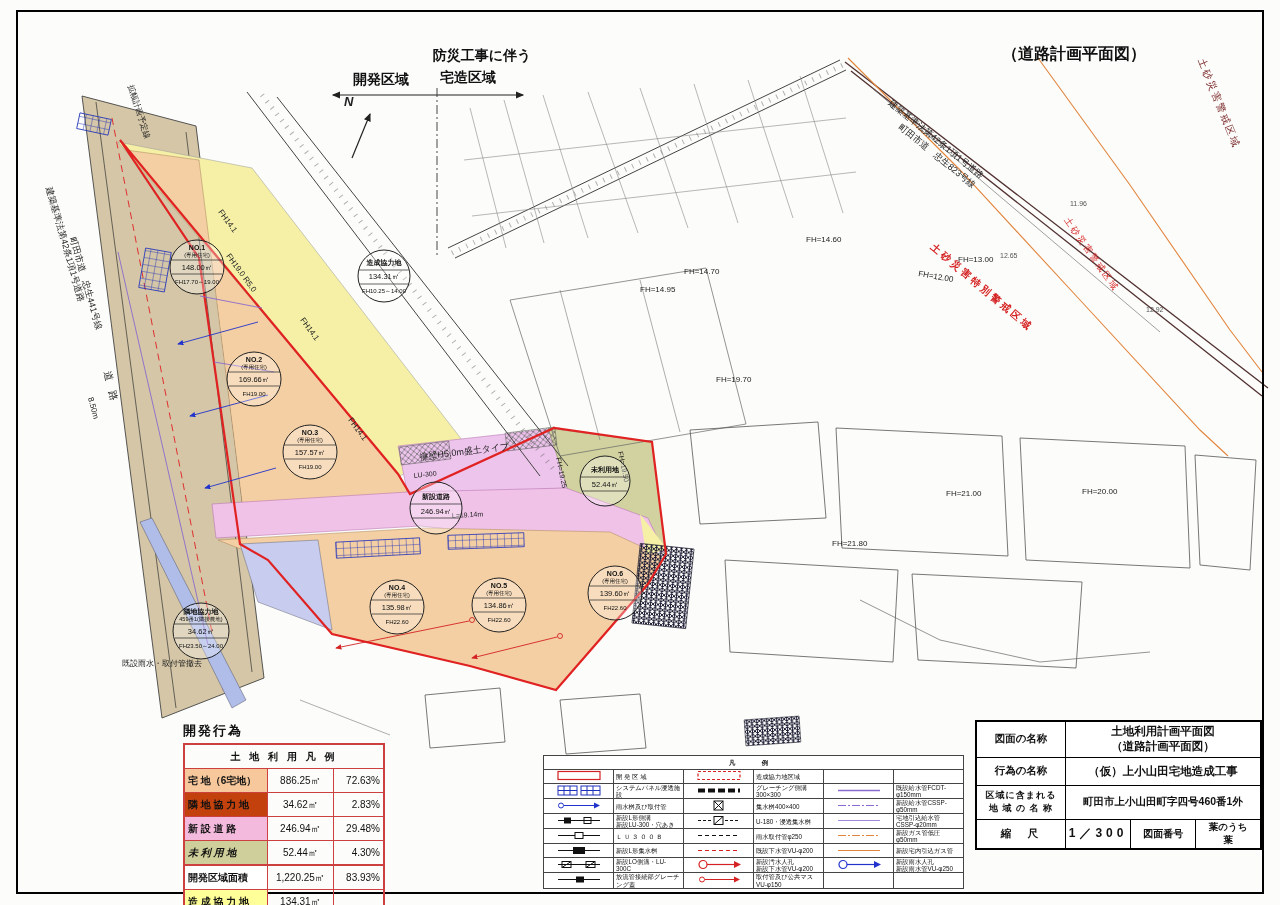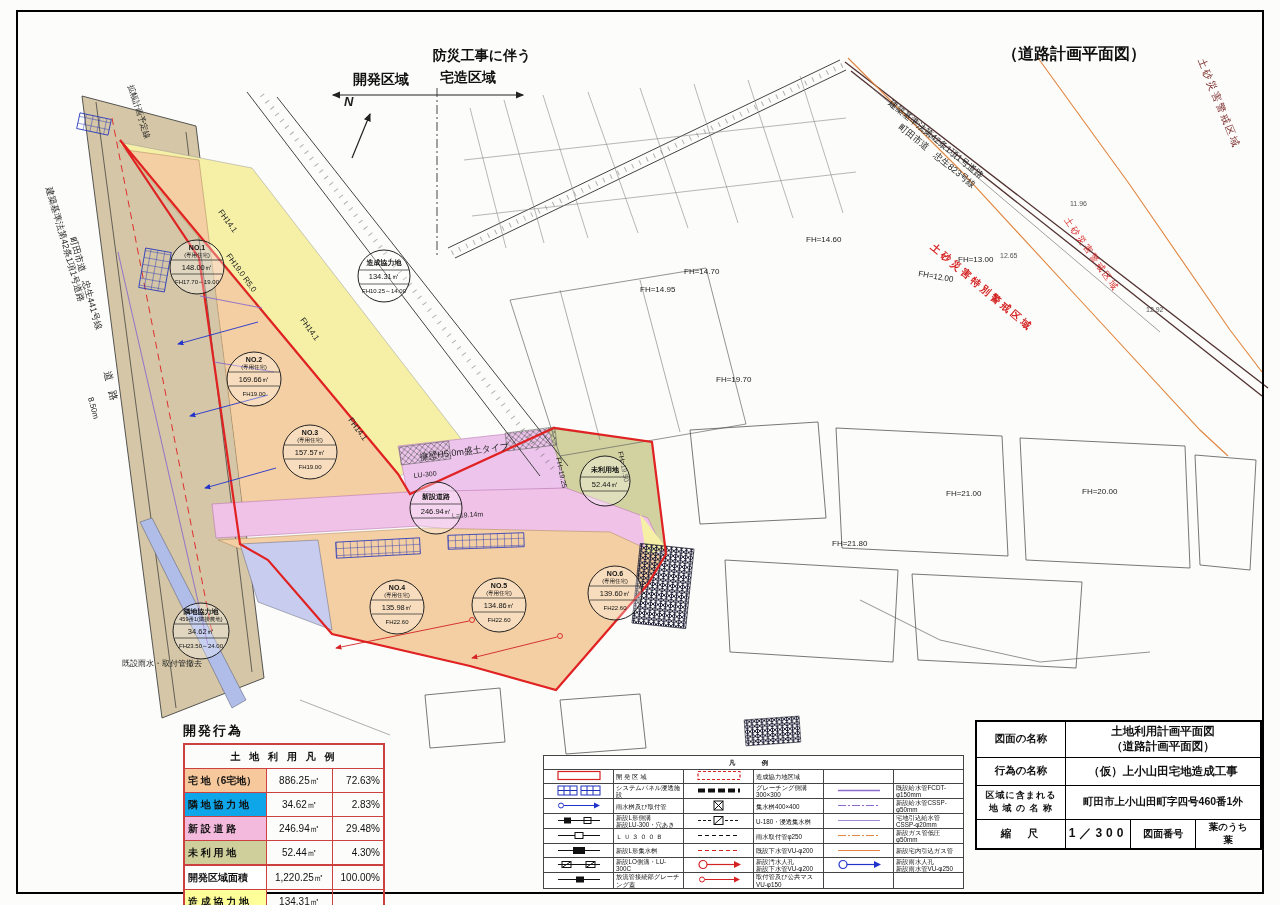--- a/index.html
+++ b/index.html
@@ -319,38 +319,38 @@
       <tbody>
           <tr>
             <td colspan="3" class="lu-head">土 地 利 用 凡 例</td>
           </tr>
       <tr>
         <td class="lu-label" style="background: rgb(247, 200, 155);">宅 地（6宅地）</td>
         <td class="lu-area">886.25㎡</td>
         <td class="lu-pct">72.63%</td>
       </tr>
       <tr>
-        <td class="lu-label" style="background: #0ea5e9;">隣 地 協 力 地</td>
+        <td class="lu-label" style="background: #c2410c;">隣 地 協 力 地</td>
         <td class="lu-area">34.62㎡</td>
         <td class="lu-pct">2.83%</td>
       </tr>
       <tr>
         <td class="lu-label" style="background: rgb(244, 186, 222);">新 設 道 路</td>
         <td class="lu-area">246.94㎡</td>
         <td class="lu-pct">29.48%</td>
       </tr>
       <tr>
-        <td class="lu-label" style="background: rgb(207, 207, 155);">未 利 用 地</td>
+        <td class="lu-label" style="background: rgb(207, 207, 155); font-style: italic;">未 利 用 地</td>
         <td class="lu-area">52.44㎡</td>
         <td class="lu-pct">4.30%</td>
       </tr>
       <tr class="thick">
         <td class="lu-label" style="background: rgb(255, 255, 255);">開発区域面積</td>
         <td class="lu-area">1,220.25㎡</td>
-        <td class="lu-pct">100.00%</td>
+        <td class="lu-pct">83.93%</td>
       </tr>
       <tr>
         <td class="lu-label" style="background: rgb(255, 255, 153);">造 成 協 力 地</td>
         <td class="lu-area">134.31㎡</td>
         <td class="lu-pct"></td>
       </tr>
     </tbody>
       </table>
   </div>
 

